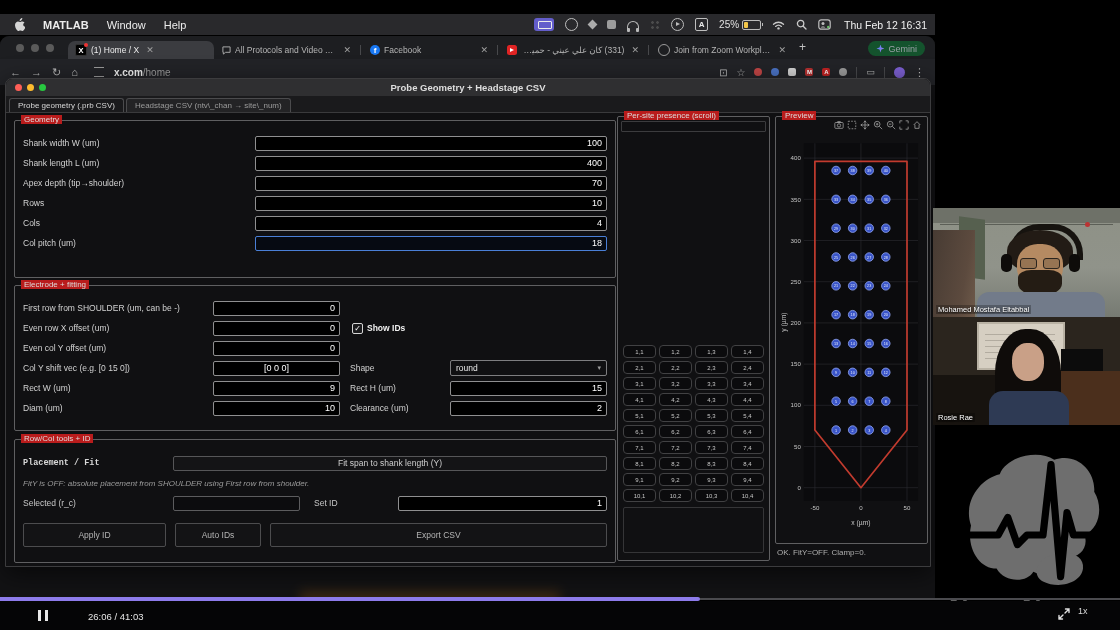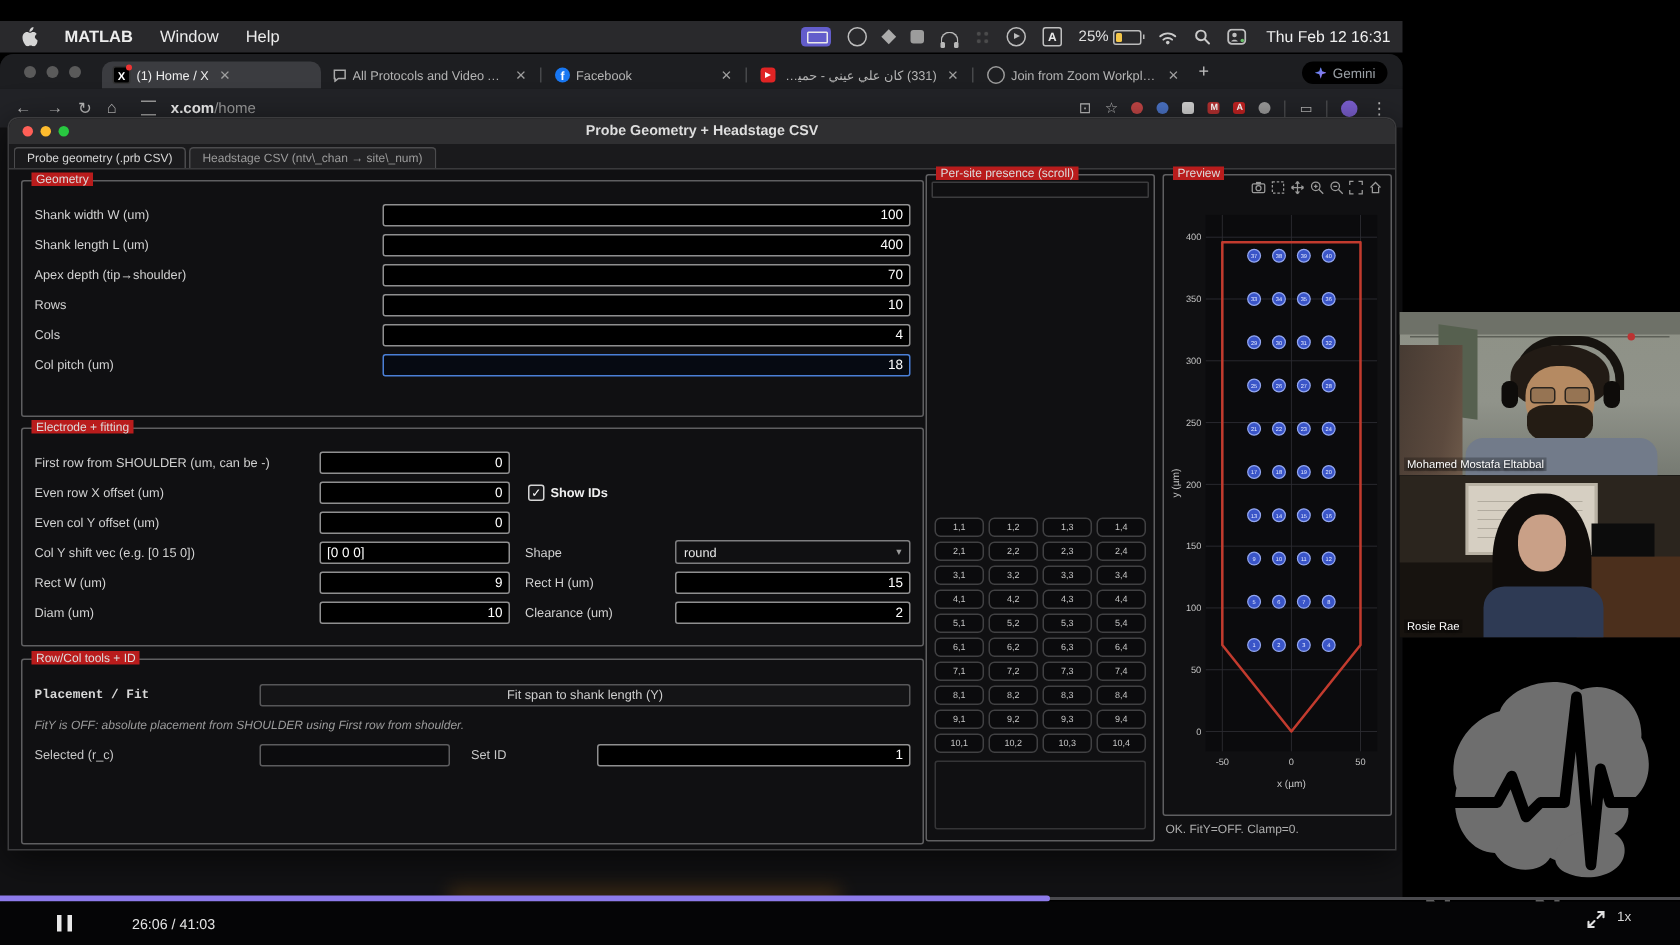--- a/index.html
+++ b/index.html
@@ -43,21 +43,21 @@
   .btab .x{color:#9f9f9f;margin-left:3px;font-size:9px;flex:0 0 auto;}
   .tdiv{width:1px;height:10px;background:#47484b;margin:0 2px 4px;}
   .fav{width:10px;height:10px;flex:0 0 auto;display:inline-flex;align-items:center;justify-content:center;}
   .fav-x{background:#000;border:1px solid #333;border-radius:2px;color:#fff;font-size:7.5px;font-weight:bold;position:relative;}
   .fav-x:after{content:"";position:absolute;right:-2px;top:-2px;width:4px;height:4px;background:#e33;border-radius:50%;}
   .fav-fb{background:#1877f2;border-radius:50%;color:#fff;font-size:8px;font-weight:bold;}
   .fav-yt{background:#e02424;border-radius:2.5px;position:relative;}
   .fav-yt:before{content:"";border-left:4px solid #fff;border-top:2.5px solid transparent;border-bottom:2.5px solid transparent;}
   .fav-globe{border:1.2px solid #9a9a9a;border-radius:50%;}
   .newtab{color:#c0c0c0;font-size:12px;margin:0 6px 5px;}
-  .gemini{margin-left:auto;margin-right:10px;margin-bottom:3px;height:15px;background:#000000;border-radius:8px;display:flex;align-items:center;gap:4px;padding:0 8px;color:#9aa0a6;font-size:9px;}
+  .gemini{margin-left:auto;margin-right:10px;margin-bottom:3px;height:15px;background:#14532d;border-radius:8px;display:flex;align-items:center;gap:4px;padding:0 8px;color:#9aa0a6;font-size:9px;}
   .spark{width:8px;height:8px;background:linear-gradient(135deg,#4c8df5,#a86ee8);clip-path:polygon(50% 0,62% 38%,100% 50%,62% 62%,50% 100%,38% 62%,0 50%,38% 38%);}
   #toolbar{position:absolute;left:0;top:23px;width:100%;height:26px;background:#222327;display:flex;align-items:center;gap:10px;padding:0 10px;box-sizing:border-box;font-size:12px;color:#b9b9b9;}
   .nav-ic{font-size:11px;color:#b9b9b9;}
   .tune{width:10px;height:8px;border-top:1.5px solid #9a9a9a;border-bottom:1.5px solid #9a9a9a;margin-left:6px;}
   .url{font-size:10px;color:#9a9a9a;}
   .url b{color:#f0f0f0;font-weight:bold;}
   .tb-right{margin-left:auto;display:flex;align-items:center;gap:9px;}
   .ext{width:8px;height:8px;border-radius:50%;}
   .ext.sq{border-radius:2px;font-size:6px;color:#fff;text-align:center;line-height:8px;font-weight:bold;}
   .vdiv{width:1px;height:11px;background:#47484b;}
@@ -91,21 +91,21 @@
   .grow{display:flex;align-items:center;height:20px;}
   .glabel{flex:0 0 232px;font-size:8.5px;color:#d2d2d2;}
   .gin{flex:1;height:13px;background:#000;border:1px solid #8f8f90;border-radius:2px;color:#fff;font-size:9px;text-align:right;padding:0 4px;font-family:"Liberation Sans",sans-serif;}
   .gin.focused{border:1.5px solid #4a7fd6;background:#060a12;outline:none;}
 
   
   #fs-electrode{left:8px;top:173px;width:602px;height:146px;padding:12px 8px 0;}
   .erow{display:flex;align-items:center;height:20px;}
   .el1{flex:0 0 190px;font-size:8.5px;color:#d2d2d2;}
   .ein1{flex:0 0 82px;height:13px;background:#000;border:1px solid #8f8f90;border-radius:2px;color:#fff;font-size:9px;text-align:right;padding:0 4px;font-family:"Liberation Sans",sans-serif;}
-  .ein1.ltext{text-align:left;}
+  .ein1.ltext{text-align:center;}
   .el2{flex:0 0 100px;font-size:8.5px;color:#d2d2d2;margin-left:10px;}
   .ein2{flex:1;height:13px;background:#000;border:1px solid #8f8f90;border-radius:2px;color:#fff;font-size:9px;text-align:right;padding:0 4px;font-family:"Liberation Sans",sans-serif;}
   .chk{width:9px;height:9px;border:1px solid #d5d5d5;border-radius:2px;margin-left:12px;color:#fff;font-size:8px;line-height:9px;text-align:center;background:#1b1b1d;}
   .chklab{font-size:8.5px;font-weight:bold;color:#f0f0f0;margin-left:4px;}
   .select{flex:1;height:14px;background:#101012;border:1px solid #7e7e80;border-radius:2px;color:#e8e8e8;font-size:8.5px;display:flex;align-items:center;padding:0 5px;position:relative;}
   .select:after{content:"▾";position:absolute;right:5px;color:#9a9a9a;font-size:7px;}
 
   
   #fs-rowcol{left:8px;top:327px;width:602px;height:124px;padding:12px 8px 0;}
   .rrow{display:flex;align-items:center;height:22px;}
@@ -428,20 +428,25 @@
       <div class="rrow">
         <span class="rlab">Placement / Fit</span>
         <button class="fitbtn">Fit span to shank length (Y)</button>
       </div>
       <div class="note">FitY is OFF: absolute placement from SHOULDER using First row from shoulder.</div>
       <div class="rrow">
         <span class="rlab2">Selected (r_c)</span>
         <input class="sin" value="" style="">
         <span class="slab">Set ID</span>
         <input class="sidin" value="1" style="">
+      </div>
+      <div class="btnrow">
+        <button class="abtn b1">Apply ID</button>
+        <button class="abtn b2">Auto IDs</button>
+        <button class="abtn b3">Export CSV</button>
       </div>
     </div>
 
     <div class="fset" id="fs-persite">
       <span class="legend">Per-site presence (scroll)</span>
       <div class="psstrip"></div>
       <div id="persite-grid">
           <div class="pcell">1,1</div>
           <div class="pcell">1,2</div>
           <div class="pcell">1,3</div>

